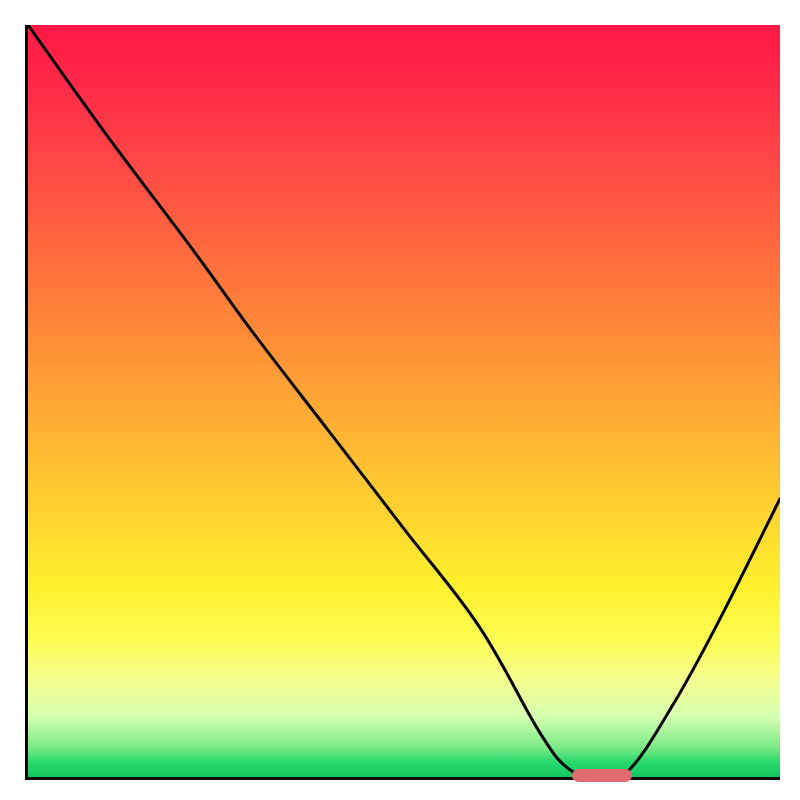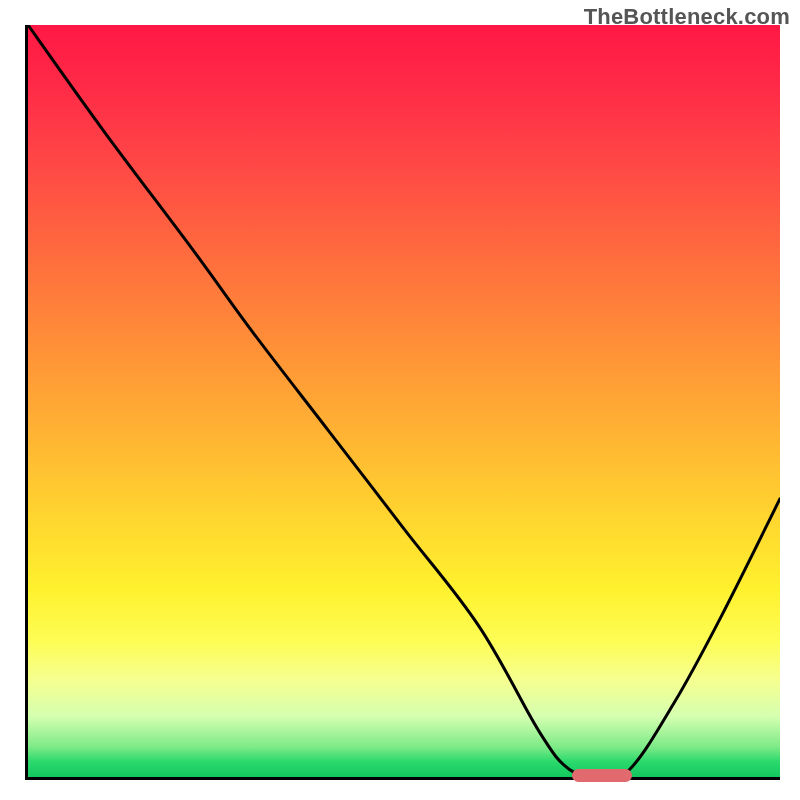--- a/index.html
+++ b/index.html
@@ -74,21 +74,20 @@
     height: 13px;
     border-radius: 7px;
     background: #e06a6d;
   }
 </style>
 </head>
 <body>
 
 <div class="canvas">
 
-  <div class="watermark">TheBottleneck.com</div>
 
   <div class="plot-frame">
     <div class="plot-area"></div>
 
     <svg class="curve-svg" viewBox="0 0 755 755" preserveAspectRatio="none">
       <path id="curve-path" d="M 0,0 C 13.59,19.026000000000007 45.602000000000004,64.93000000000005 75.5,105.70000000000005 C 105.398,146.47000000000003 138.92,189.80700000000002 166.1,226.5 C 193.28,263.193 202.038,276.934 226.5,309.55 C 250.962,342.166 274.82,372.366 302,407.7 C 329.18,443.034 350.32,470.516 377.5,505.85 C 404.68,541.184 428.538,567.307 453,604 C 477.462,640.693 497.0920000000001,683.879 513.4000000000001,709.7 C 529.7080000000001,735.5210000000001 532.7280000000001,739.296 543.6,747.45 C 554.472,755.604 562.928,755 573.8,755 C 584.6719999999999,755 590.41,761.0400000000001 604,747.45 C 617.59,733.86 632.992,706.68 649.3,679.5 C 665.608,652.32 675.5740000000001,633.143 694.6,596.45 C 713.626,559.7570000000001 744.128,497.394 755,475.65" fill="none" stroke="#000" stroke-width="3" stroke-linejoin="round" stroke-linecap="round"></path>
     </svg>
 
     <div id="marker" class="bottleneck-marker" style="left: 543.6px; width: 60.4px; top: 744.225px; background: rgb(224, 106, 109);"></div>
   </div>

